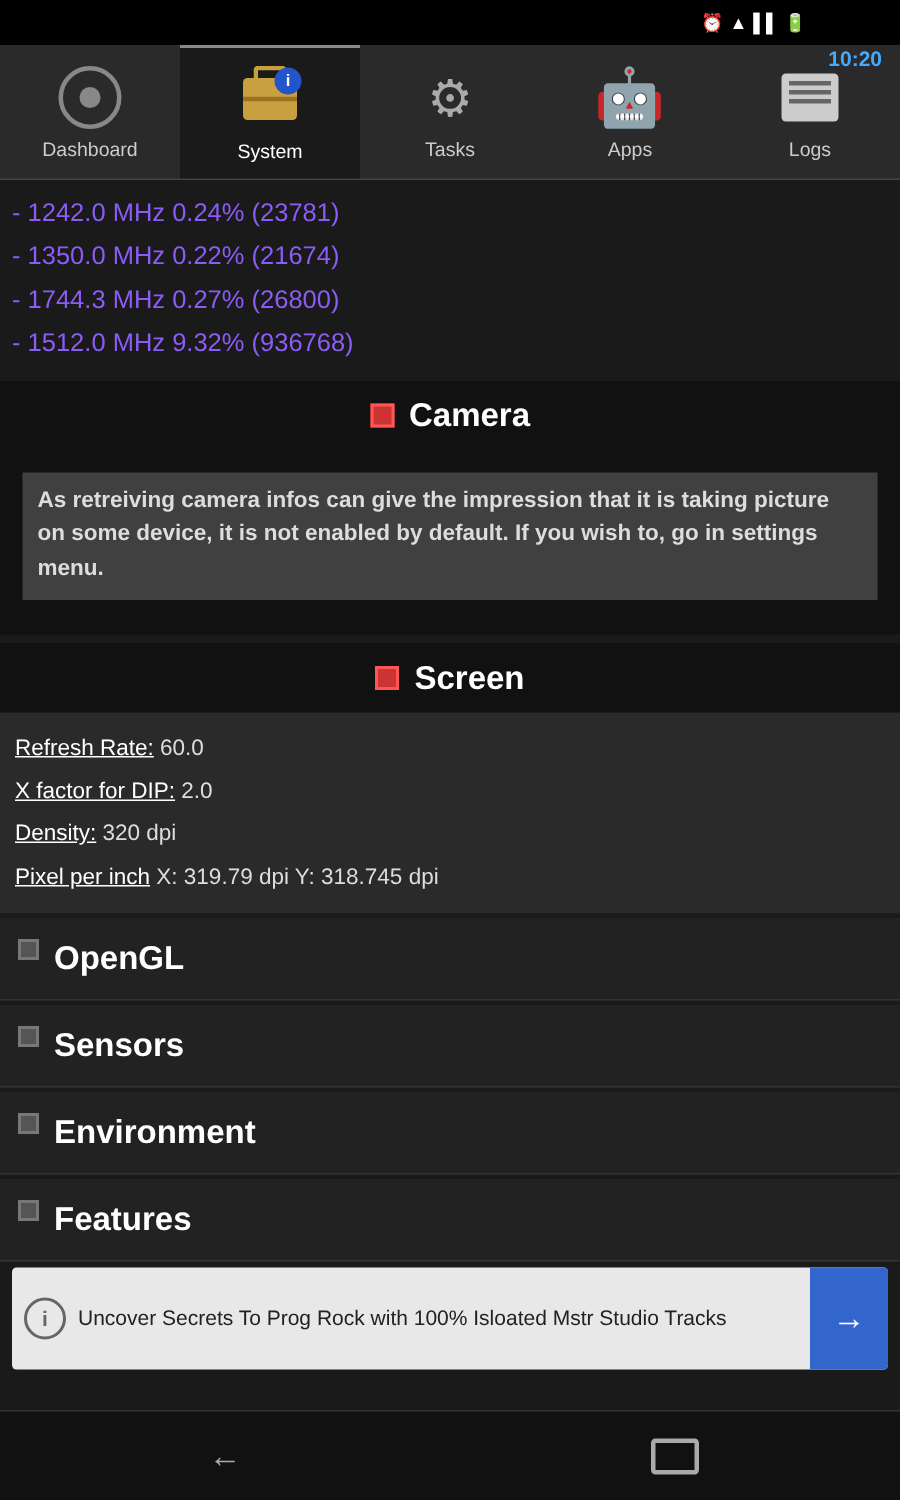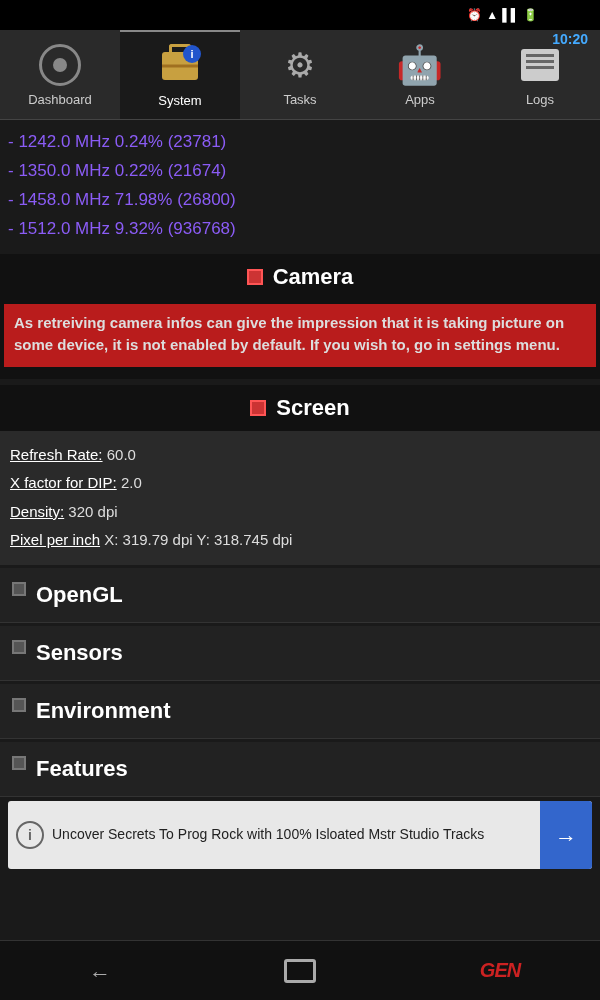--- a/index.html
+++ b/index.html
@@ -178,22 +178,22 @@
       color: #fff;
     }
 
     
     .camera-section {
       background: #111;
       padding-bottom: 8px;
     }
     .camera-body {
       padding: 8px 10px 10px 10px;
-      background: #b91c1c;
-      margin: 4px;
+      background: #404040;
+      margin: 15px;
     }
     .camera-text {
       font-size: 15px;
       color: #ddd;
       font-weight: bold;
       line-height: 1.5;
     }
 
     
     .screen-section {
@@ -423,21 +423,21 @@
     <span class="tab-label">Logs</span>
   </div>
 
 </div>
 
 <div class="main-content">
 
   <div class="freq-list">
     <div class="freq-item">- 1242.0 MHz 0.24% (23781)</div>
     <div class="freq-item">- 1350.0 MHz 0.22% (21674)</div>
-    <div class="freq-item">- 1458.0 MHz 71.98% (26800)</div>
+    <div class="freq-item">- 1744.3 MHz 0.27% (26800)</div>
     <div class="freq-item">- 1512.0 MHz 9.32% (936768)</div>
   </div>
 
   <div class="camera-section">
     <div class="section-header">
       <div class="section-icon"></div>
       <span class="section-title">Camera</span>
     </div>
     <div class="camera-body">
       <p class="camera-text">As retreiving camera infos can give the impression that it is taking picture on some device, it is not enabled by default. If you wish to, go in settings menu.</p>
@@ -499,16 +499,13 @@
 
 </div>
 
 <div class="bottom-nav">
   <div class="nav-btn">
     <span class="back-arrow">←</span>
   </div>
   <div class="nav-btn">
     <div class="home-shape"></div>
   </div>
-  <div class="nav-btn">
-    <span class="gen-logo">GEN</span>
-  </div>
 </div>
 
 </body></html>

